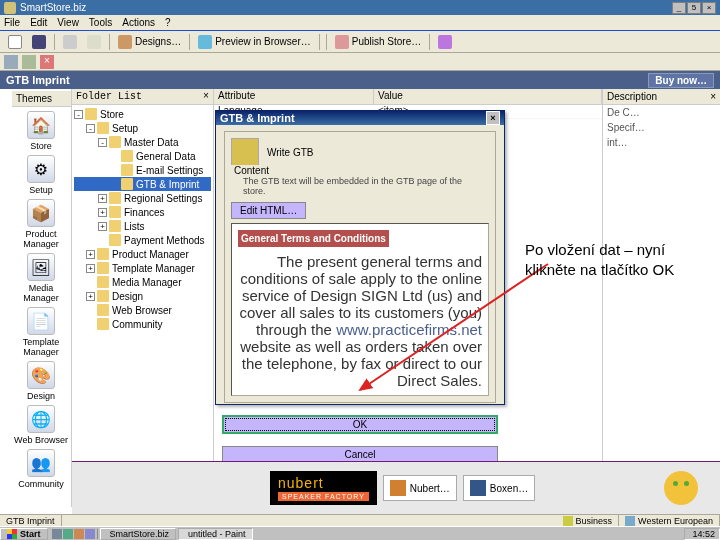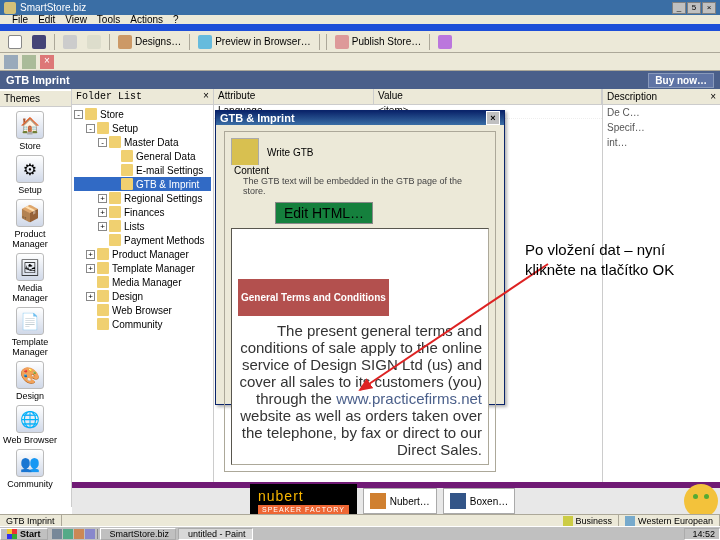--- a/index.html
+++ b/index.html
@@ -1,32 +1,32 @@
 <!DOCTYPE html>
 <html><head>
 <meta charset="utf-8">
 <style>
 * { box-sizing: border-box; margin: 0; padding: 0; }
 body { font-family: Tahoma, Arial, sans-serif; font-size: 10px; background: #fff; width: 720px; height: 540px; overflow: hidden; position: relative; }
 .titlebar-app { background: linear-gradient(#3a6ea5, #3a6ea5); color: #fff; height: 15px; display: flex; align-items: center; padding: 0 4px; font-size: 10px; }
 .titlebar-app .icon { width: 12px; height: 12px; background: #d4c178; margin-right: 4px; border-radius: 2px; }
 .titlebar-app .winbtns { margin-left: auto; display: flex; gap: 1px; }
 .winbtn { width: 14px; height: 12px; background: #c0c0c0; border: 1px solid #808080; font-size: 8px; display: flex; align-items: center; justify-content: center; color: #000; }
-.menubar { background: #ece9d8; height: 16px; display: flex; align-items: center; padding: 0 12px; font-size: 10px; gap: 10px; border-bottom: 7px solid #1d4ed8; }
+.menubar { background: #ece9d8; height: 16px; display: flex; align-items: center; padding: 0 4px; font-size: 10px; gap: 10px; border-bottom: 1px solid #1d4ed8; }
 .menubar span { cursor: default; }
 .toolbar1 { background: #ece9d8; height: 22px; display: flex; align-items: center; padding: 0 4px; gap: 2px; border-bottom: 1px solid #aca899; }
 .tbtn { height: 18px; display: flex; align-items: center; padding: 0 4px; gap: 3px; font-size: 10px; cursor: pointer; }
 .tbtn .ico { width: 14px; height: 14px; background: #5a8bc2; border-radius: 2px; }
 .sep { width: 1px; height: 16px; background: #aca899; margin: 0 2px; }
 .toolbar2 { background: #ece9d8; height: 18px; display: flex; align-items: center; padding: 0 4px; gap: 4px; border-bottom: 1px solid #aca899; }
 .small-ico { width: 14px; height: 14px; background: #888; }
 .nav-header { background: #4a5f8a; color: #fff; height: 18px; display: flex; align-items: center; padding: 0 6px; font-size: 11px; font-weight: bold; }
 .nav-header .buy { margin-left: auto; font-size: 10px; background: #5f74a5; padding: 1px 6px; border: 1px solid #8899bb; }
 .main { display: flex; height: 418px; }
-.sidebar-left { width: 72px; background: #fff; border-right: 1px solid #ccc; display: flex; flex-direction: column; align-items: flex-start; padding-top: 2px; }
+.sidebar-left { width: 72px; background: #fff; border-right: 1px solid #ccc; display: flex; flex-direction: column; align-items: flex-end; padding-top: 2px; padding-left: 12px; }
 .sidebar-left .tab-hdr { font-size: 10px; width: 100%; text-align: left; padding: 2px 4px; background: #ece9d8; border-bottom: 1px solid #ccc; }
 .side-item { width: 60px; margin: 4px 0; text-align: center; font-size: 9px; cursor: pointer; }
 .side-item .big-ico { width: 28px; height: 28px; margin: 0 auto 2px; background: linear-gradient(#fff,#d0d8e8); border: 1px solid #bbb; border-radius: 3px; display: flex; align-items: center; justify-content: center; font-size: 16px; }
 .folder-pane { width: 142px; background: #fff; border-right: 1px solid #ccc; font-size: 10px; }
 .folder-pane .hdr { background: #ece9d8; padding: 2px 4px; display: flex; justify-content: space-between; border-bottom: 1px solid #ccc; font-family: Liberation Mono, monospace; }
 .tree { padding: 2px; overflow: auto; height: 395px; }
 .tree-item { display: flex; align-items: center; height: 14px; padding-left: var(--ind,0); white-space: nowrap; cursor: pointer; }
 .tree-item .exp { width: 9px; height: 9px; border: 1px solid #888; font-size: 8px; line-height: 7px; text-align: center; margin-right: 2px; background: #fff; }
 .tree-item .ticon { width: 12px; height: 12px; background: #f0d070; margin-right: 3px; border-radius: 1px; }
 .tree-item.selected { background: #316ac5; color: #fff; }
@@ -41,32 +41,32 @@
 
 .dialog { position: absolute; left: 215px; top: 110px; width: 290px; height: 295px; background: #ece9d8; border: 1px solid #0a246a; box-shadow: 2px 2px 3px rgba(0,0,0,.3); display: flex; flex-direction: column; }
 .dlg-title { background: linear-gradient(#0a246a,#3a6ea5); color: #fff; height: 18px; display: flex; align-items: center; padding: 0 4px; font-size: 11px; font-weight: bold; }
 .dlg-title .close { margin-left: auto; width: 14px; height: 14px; background: #c0c0c0; border: 1px solid #fff; font-size: 9px; text-align: center; line-height: 12px; color: #000; }
 .dlg-body { padding: 6px 8px; flex: 1; display: flex; flex-direction: column; }
 .dlg-group { border: 1px solid #aca899; padding: 6px; font-size: 10px; position: relative; flex:1; display:flex; flex-direction:column; }
 .dlg-group-label { position: absolute; top: -7px; left: 6px; background: #ece9d8; padding: 0 3px; font-size: 10px; margin-top: 40px; }
 .dlg-row { display: flex; align-items: center; margin-bottom: 6px; }
 .dlg-row .ico { width: 28px; height: 28px; background: #d8c050; margin-right: 8px; border: 1px solid #aaa; }
 .dlg-help { font-size: 9px; color: #444; margin: 4px 12px 6px; }
-.btn { background: #15803d; border: 1px solid #888; padding: 2px 8px; font-size: 14px; cursor: pointer; margin-left: 44px; }
+.btn { background: #c4b5fd; border: 1px solid #888; padding: 2px 8px; font-size: 10px; cursor: pointer; }
 .content-box { background: #fff; border: 1px inset #aca899; flex: 1; padding: 6px; font-size: 10px; overflow: auto; }
-.content-box h4 { background: #b3504e; color: #fff; padding: 13px 3px; display: inline-block; font-size: 10px; margin-bottom: 6px; margin-top: 44px; }
+.content-box h4 { background: #b3504e; color: #fff; padding: 3px 3px; display: inline-block; font-size: 10px; margin-bottom: 6px; }
 .content-box .art { font-weight: bold; margin: 4px 0; }
 .content-box .txt { font-size: 15px; color: #333; text-align: right; }
 .content-box .txt a { color: #4a5f8a; }
 .dlg-buttons { display: flex; justify-content: center; gap: 12px; padding: 6px; flex-direction: column; }
 
 .callout { position: absolute; left: 525px; top: 240px; width: 170px; font-family: Arial,sans-serif; font-size: 15px; line-height: 1.3; color: #000; }
 .arrow { position: absolute; left: 0; top: 0; pointer-events:none; }
 
-.banner { position: absolute; bottom: 26px; left: 72px; right: 0; height: 32px; background: #e8e8e8; border-top: 6px solid #701a75; display: flex; align-items: center; padding: 0 2px; gap: 6px; }
+.banner { position: absolute; bottom: 26px; left: 72px; right: 0; height: 53px; background: #e8e8e8; border-top: 1px solid #701a75; display: flex; align-items: center; padding: 0 22px; gap: 6px; }
 .banner .ad { height: 34px; background: #000; color: #f7b500; display: flex; flex-direction: column; justify-content: center; padding: 0 8px; font-family: Arial Black, sans-serif; font-size: 14px; letter-spacing: 1px; }
 .banner .ad .sub { background: #e63; color: #fff; font-size: 7px; padding: 1px 4px; letter-spacing: 1px; margin-top: 1px; text-align: center; }
 .banner .smiley { width: 34px; height: 34px; border-radius: 50%; background: #f3c23b; margin-left: auto; position: relative; }
 .banner .smiley::before, .banner .smiley::after { content:''; position:absolute; width:5px; height:5px; background:#5a3; border-radius:50%; top:10px; }
 .banner .smiley::before { left:9px; } .banner .smiley::after { right:9px; }
 .banner .thumb { height: 26px; border: 1px solid #aaa; padding: 2px 6px; background: #fff; font-size: 10px; display: flex; align-items: center; gap: 4px; }
 .banner .thumb .tico { width: 16px; height: 16px; background: #d08030; }
 
 .statusbar { position: absolute; bottom: 14px; left: 0; right: 0; height: 12px; background: #ece9d8; border-top: 1px solid #aca899; display: flex; font-size: 9px; align-items: center; }
 .statusbar .cell { padding: 0 6px; border-right: 1px solid #aca899; height: 100%; display: flex; align-items: center; gap: 3px; }

